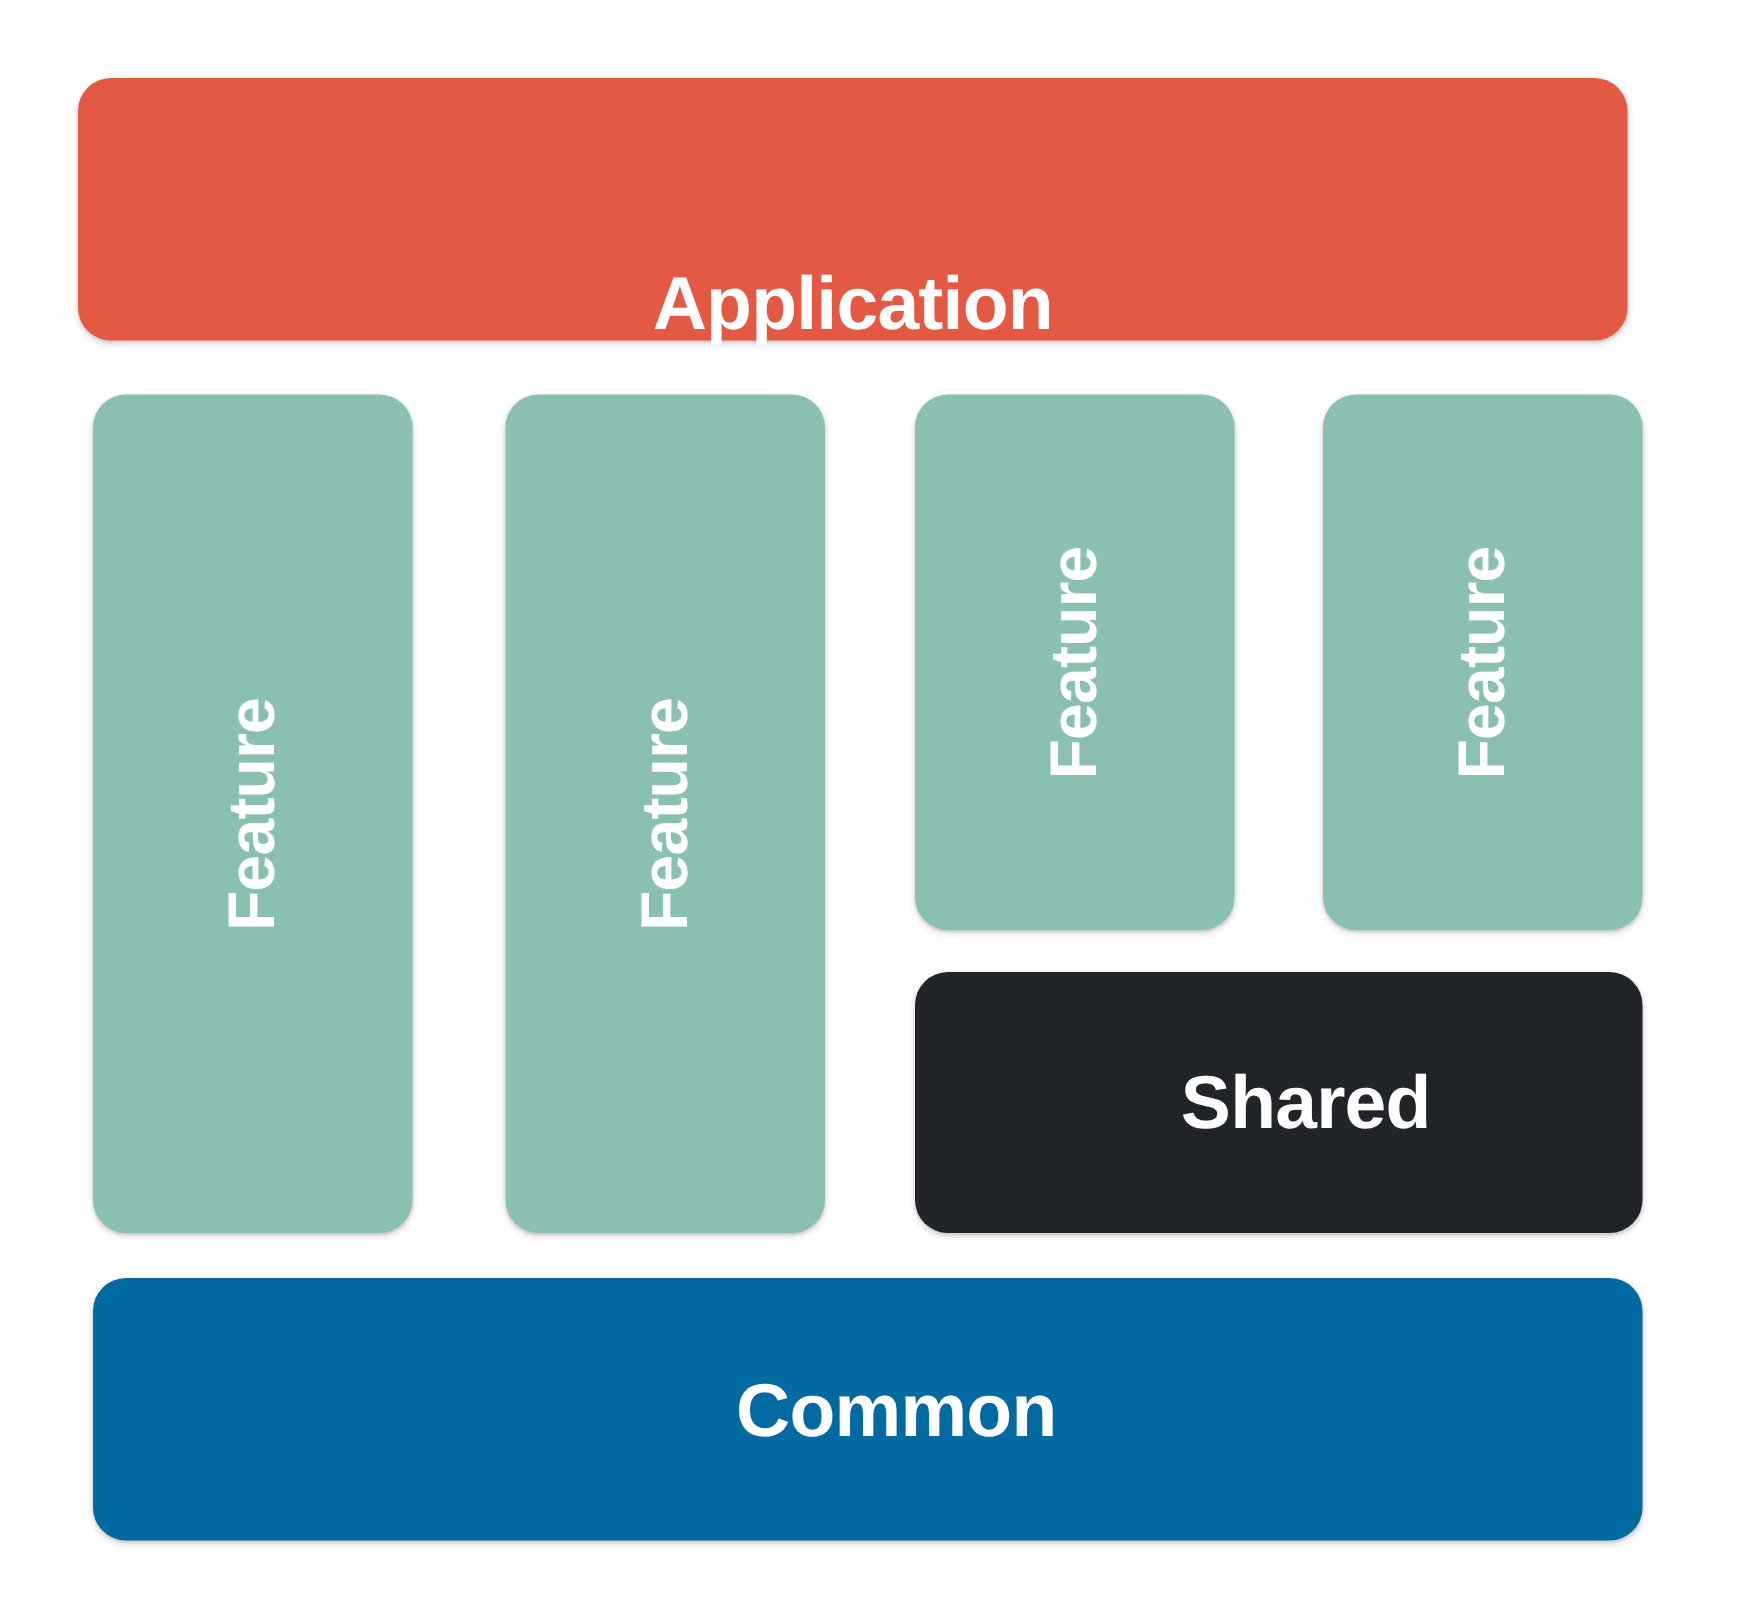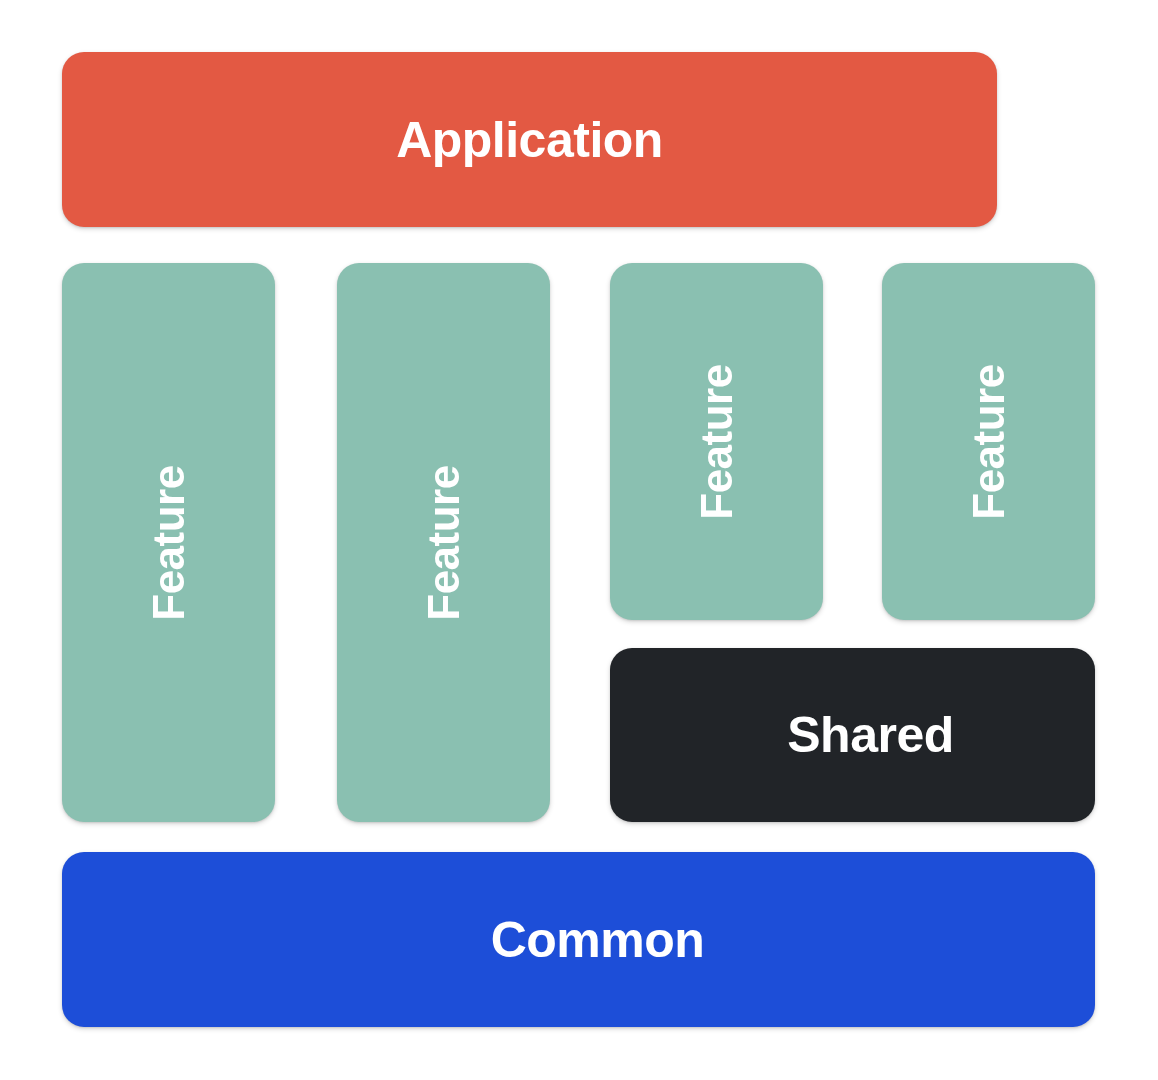--- a/index.html
+++ b/index.html
@@ -35,24 +35,25 @@
     color: #ffffff;
     font-weight: bold;
     letter-spacing: -0.5px;
     line-height: 1;
     white-space: nowrap;
     user-select: none;
   }
 
   
   .layer-application {
-    left: 62px;
+    left: 52px;
     top: 52px;
-    width: 935px;
+    width: 1033px;
     height: 175px;
+    align-items: flex-end;
   }
   .layer-application .block-label {
     font-size: 50px;
   }
 
   
   .layer-feature {
     width: 213px;
     top: 263px;
   }
@@ -113,17 +114,17 @@
   </div>
 
   <div class="block layer-feature short col-4" style="background: rgb(138, 192, 177);">
     <span class="block-label">Feature</span>
   </div>
 
   <div class="block layer-shared" style="background: rgb(33, 36, 40); padding-left: 36px;">
     <span class="block-label">Shared</span>
   </div>
 
-  <div class="block layer-common" style="background: #1d4ed8; padding-left: 38px;">
+  <div class="block layer-common" style="background: #0369a1; padding-left: 38px;">
     <span class="block-label">Common</span>
   </div>
 
 </div>
 
 </body></html>

